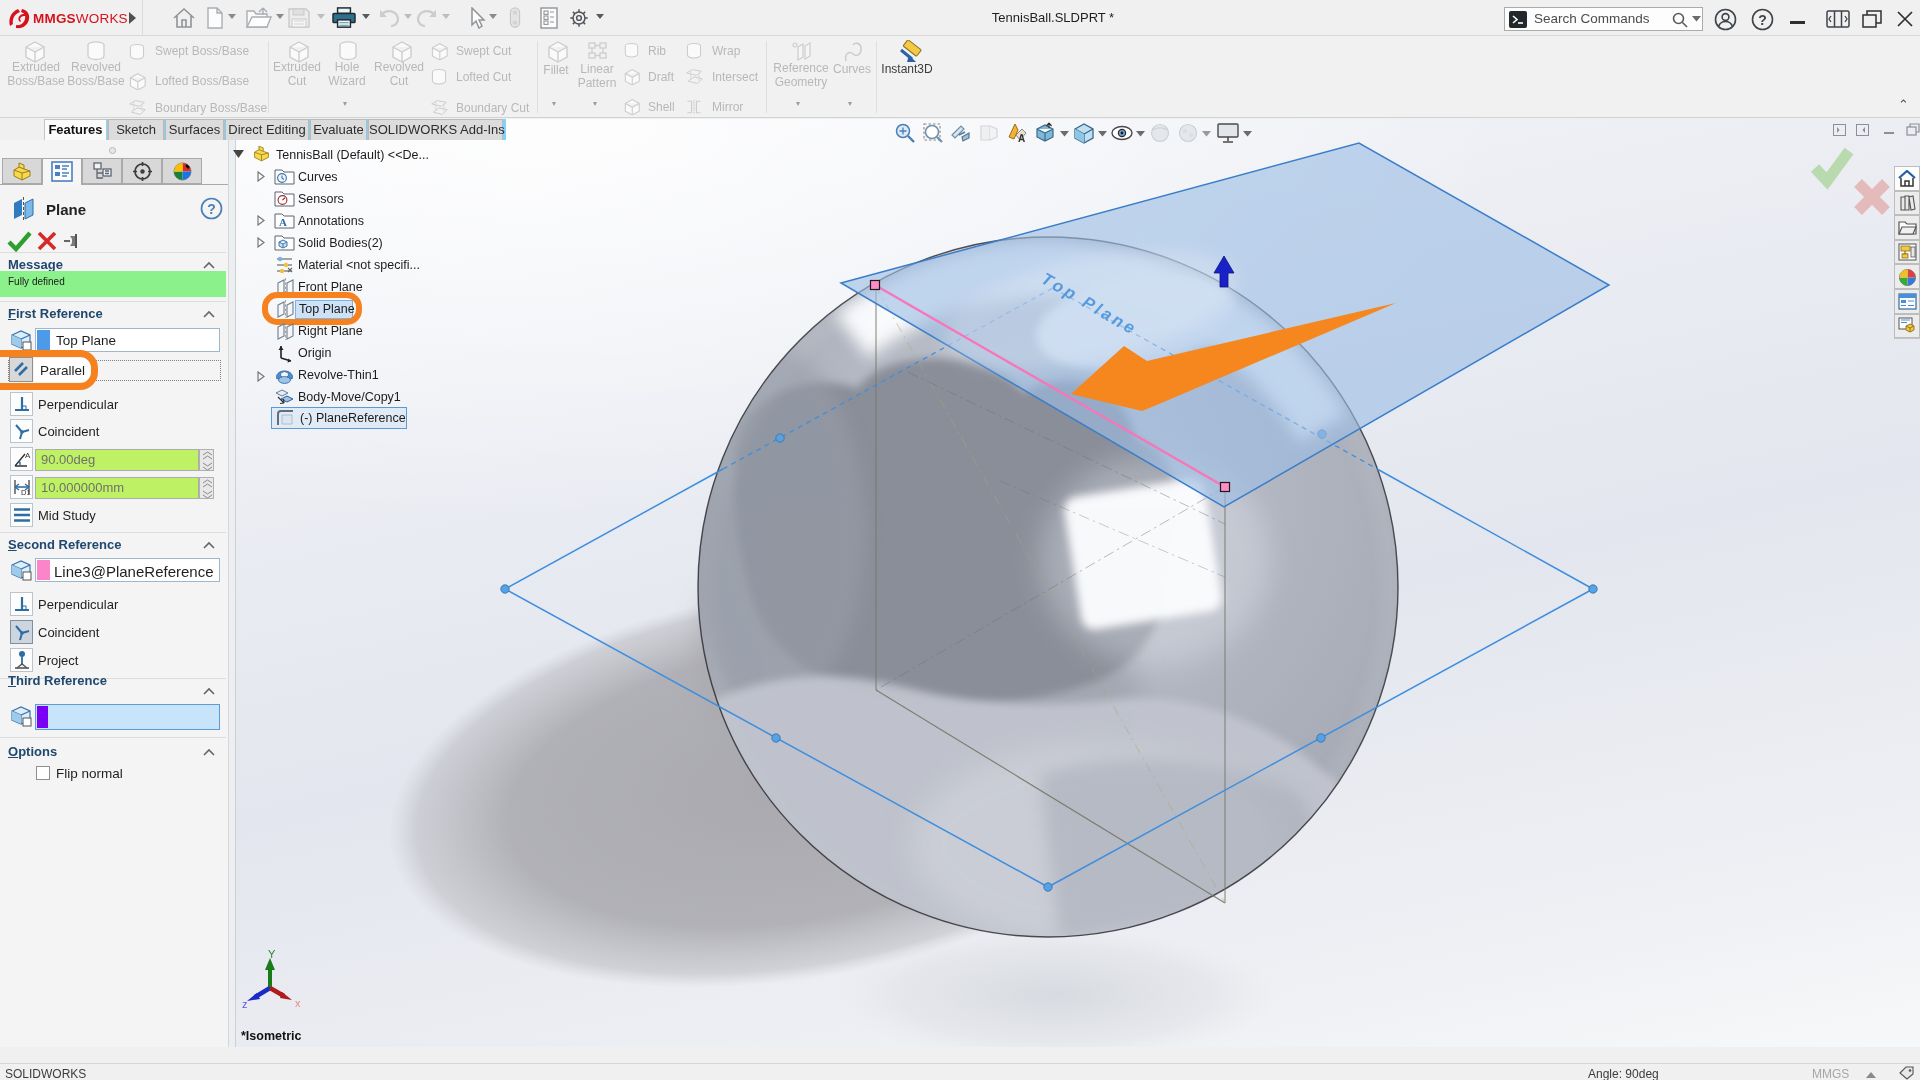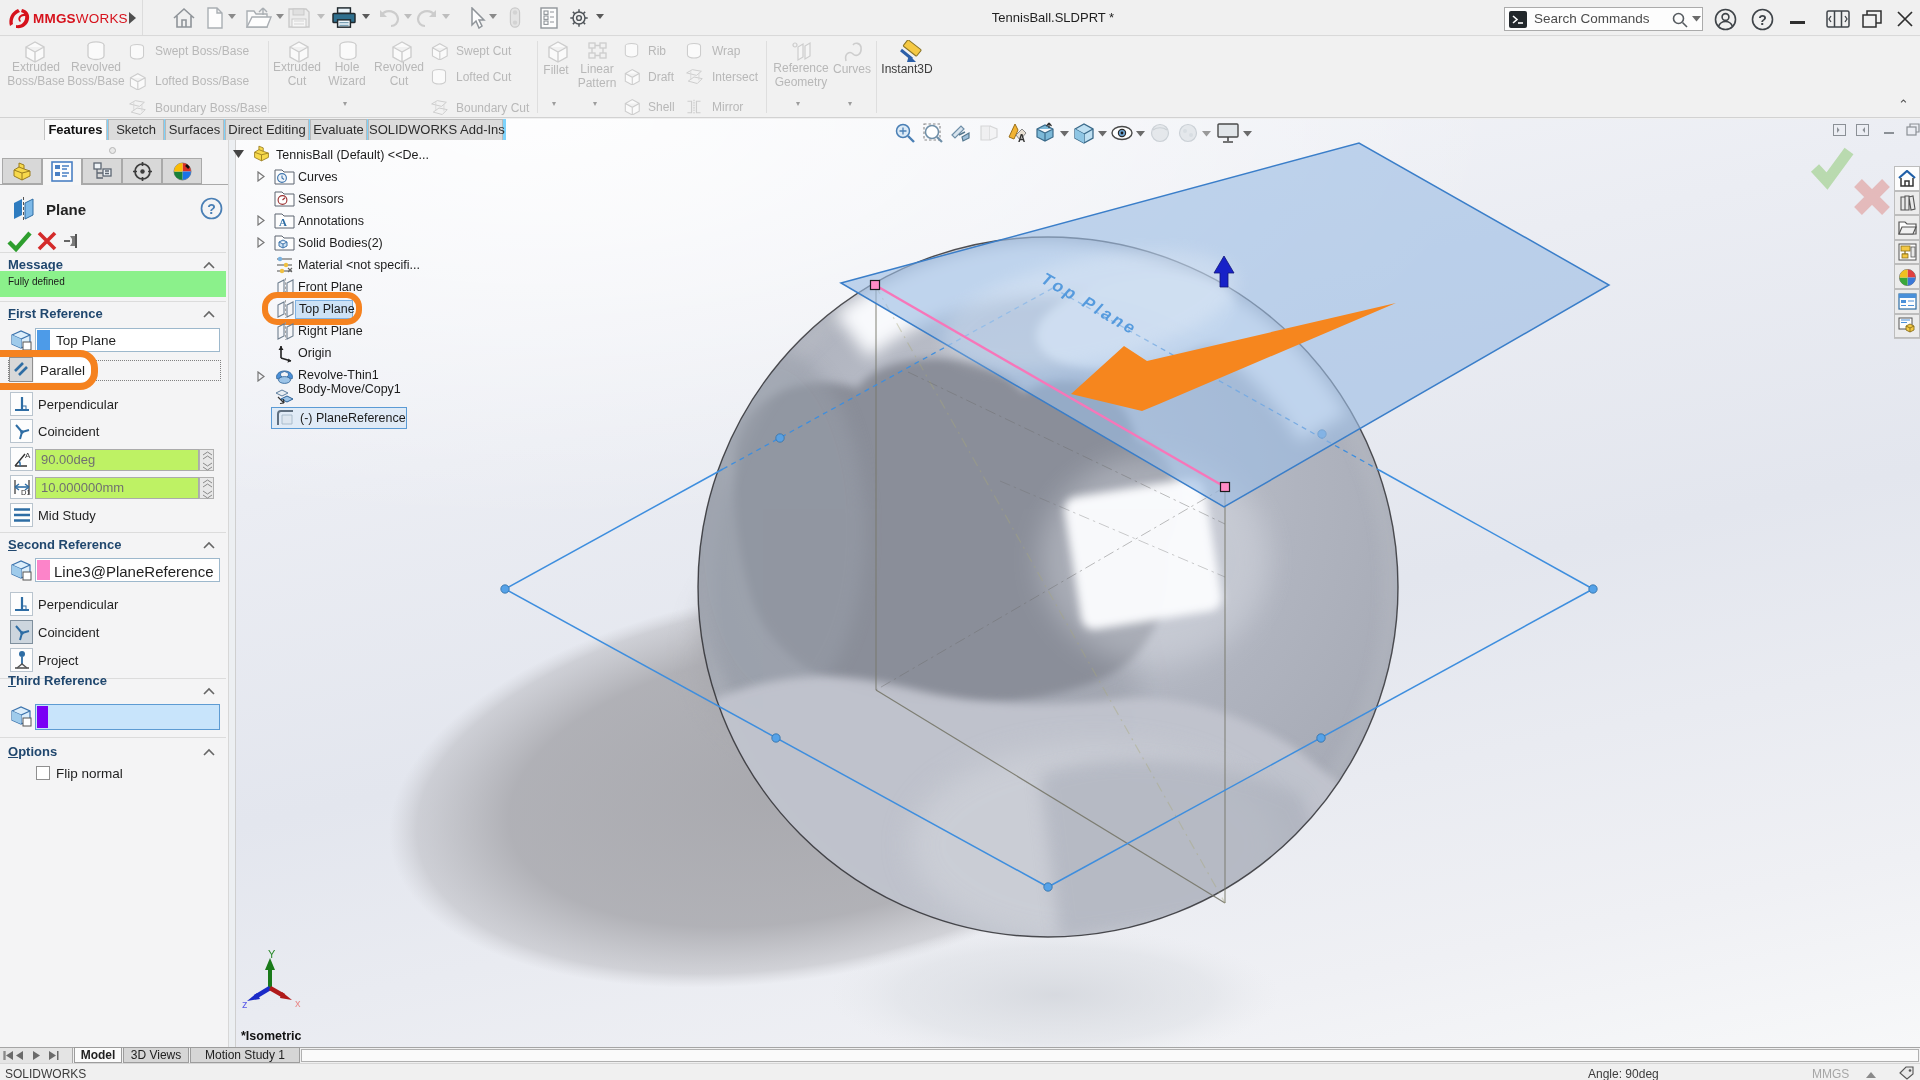--- a/index.html
+++ b/index.html
@@ -541,21 +541,21 @@
     <svg class="abs" style="left:274px;top:365px" width="21" height="21" viewBox="0 0 21 21">
         <path d="M3 14 A 8 6 0 1 1 18 14 L13 12 A 4 3 0 1 0 8 12 Z" fill="#4a90d9" stroke="#2a5f96" stroke-width="0.8"></path>
         <ellipse cx="10.5" cy="15" rx="6" ry="3.4" fill="#9cc4e8" stroke="#2a5f96" stroke-width="0.8"></ellipse>
       </svg>
     <div class="treerow" style="left:298px;top:368px">Revolve-Thin1</div>
     <svg class="abs" style="left:274px;top:387px" width="21" height="20" viewBox="0 0 21 20">
         <path d="M2 6 L8 3 L14 6 L8 9 Z" fill="#e8edf2" stroke="#5f7f9f" stroke-width="1"></path>
         <path d="M7 12 L13 9 L19 12 L13 15 Z" fill="#9cc4e8" stroke="#2a5f96" stroke-width="1"></path>
         <path d="M4 10 L10 16 M10 16 l-4 .5 M10 16 l-.5 -4" stroke="#333" stroke-width="1.2" fill="none"></path>
       </svg>
-    <div class="treerow" style="left:298px;top:382px">Body-Move/Copy1</div>
+    <div class="treerow" style="left:298px;top:390px">Body-Move/Copy1</div>
     <div class="abs" style="left:271px;top:407px;width:136px;height:22px;background:rgba(205,226,246,.45);border:1px solid #5b9bd5"></div>
     <svg class="abs" style="left:276px;top:409px" width="19" height="18" viewBox="0 0 19 18">
         <path d="M2 16 V5 Q2 2 5 2 H17" fill="none" stroke="#5f6f7f" stroke-width="2"></path>
         <path d="M6 6 H16 V15 H6 Z" fill="#dde6ee" stroke="#8fa5b8" stroke-width="0.8" opacity="0.8"></path>
       </svg>
     <div class="treerow" style="left:300px;top:411px">(-) PlaneReference</div>
   </div>
 
   <div class="abs" style="left:0;top:0;width:0;height:0;z-index:4">
     <svg class="hicon" style="left:893px" viewBox="0 0 24 24">
@@ -875,37 +875,20 @@
     <div class="sepline" style="top:597px"></div>
     <div class="sechead" style="top:604px"><u>O</u>ptions</div>
     <svg class="chev" style="top:607px">
         <path d="M1 8 L6 3 L11 8" fill="none" stroke="#666" stroke-width="1.6"></path>
       </svg>
     <div class="abs" style="left:36px;top:626px;width:14px;height:14px;background:#fff;border:1px solid #8f8f8f"></div>
     <div class="abs" style="left:56px;top:626px;font-size:13.5px;color:#1f1f1f">Flip normal</div>
   </div>
   <div class="abs" style="left:228px;top:560px;width:8px;height:60px;background:#dfe3e8;border:1px solid #b8bcc2;border-radius:3px"></div>
   <div id="ldivider" class="abs"></div>
-  <div id="bottomtabs" class="abs">
-    <div class="abs" style="left:0;top:0;width:1920px;height:1px;background:#a5a5a5"></div>
-    <div class="abs" style="left:0;top:1px;width:73px;height:15px;background:#e4e4e4;border-right:1px solid #aaa"></div>
-    <svg class="abs" style="left:3px;top:4px" width="66" height="9" viewBox="0 0 66 9">
-        <g fill="#6a6a6a">
-          <path d="M1 0 V9 M2 0 v9" stroke="#6a6a6a"></path>
-          <path d="M10 0 L3 4.5 L10 9 Z"></path>
-          <path d="M20 0 L13 4.5 L20 9 Z"></path>
-          <path d="M30 0 L37 4.5 L30 9 Z"></path>
-          <path d="M46 0 L53 4.5 L46 9 Z M54 0 v9 h1.5 v-9 Z"></path>
-        </g>
-      </svg>
-    <div class="btab" style="left:74px;width:48px;background:#fbfbfb;font-weight:bold">Model</div>
-    <div class="btab" style="left:123px;width:66px">3D Views</div>
-    <div class="btab" style="left:190px;width:110px">Motion Study 1</div>
-    <div class="abs" style="left:301px;top:2px;width:1618px;height:13px;background:#fafafa;border:1px solid #b0b0b0"></div>
-  </div>
   <div id="statusbar" class="abs">
     <div class="abs" style="left:5px;top:3px">SOLIDWORKS</div>
     <div class="abs" style="left:1588px;top:3px">Angle: 90deg</div>
     <div class="abs" style="left:1812px;top:3px;color:#a6a6a6">MMGS</div>
     <svg class="abs" style="left:1866px;top:8px" width="10" height="6">
         <path d="M0 6 H10 L5 0 Z" fill="#8a8a8a"></path>
       </svg>
     <svg class="abs" style="left:1898px;top:2px" width="17" height="14" viewBox="0 0 17 14">
         <path d="M2 7 L8 1 H15 V8 L9 13 Z" fill="#e8e8e8" stroke="#555" stroke-width="1.1"></path>
         <circle cx="12" cy="4.5" r="1.3" fill="#555"></circle>

